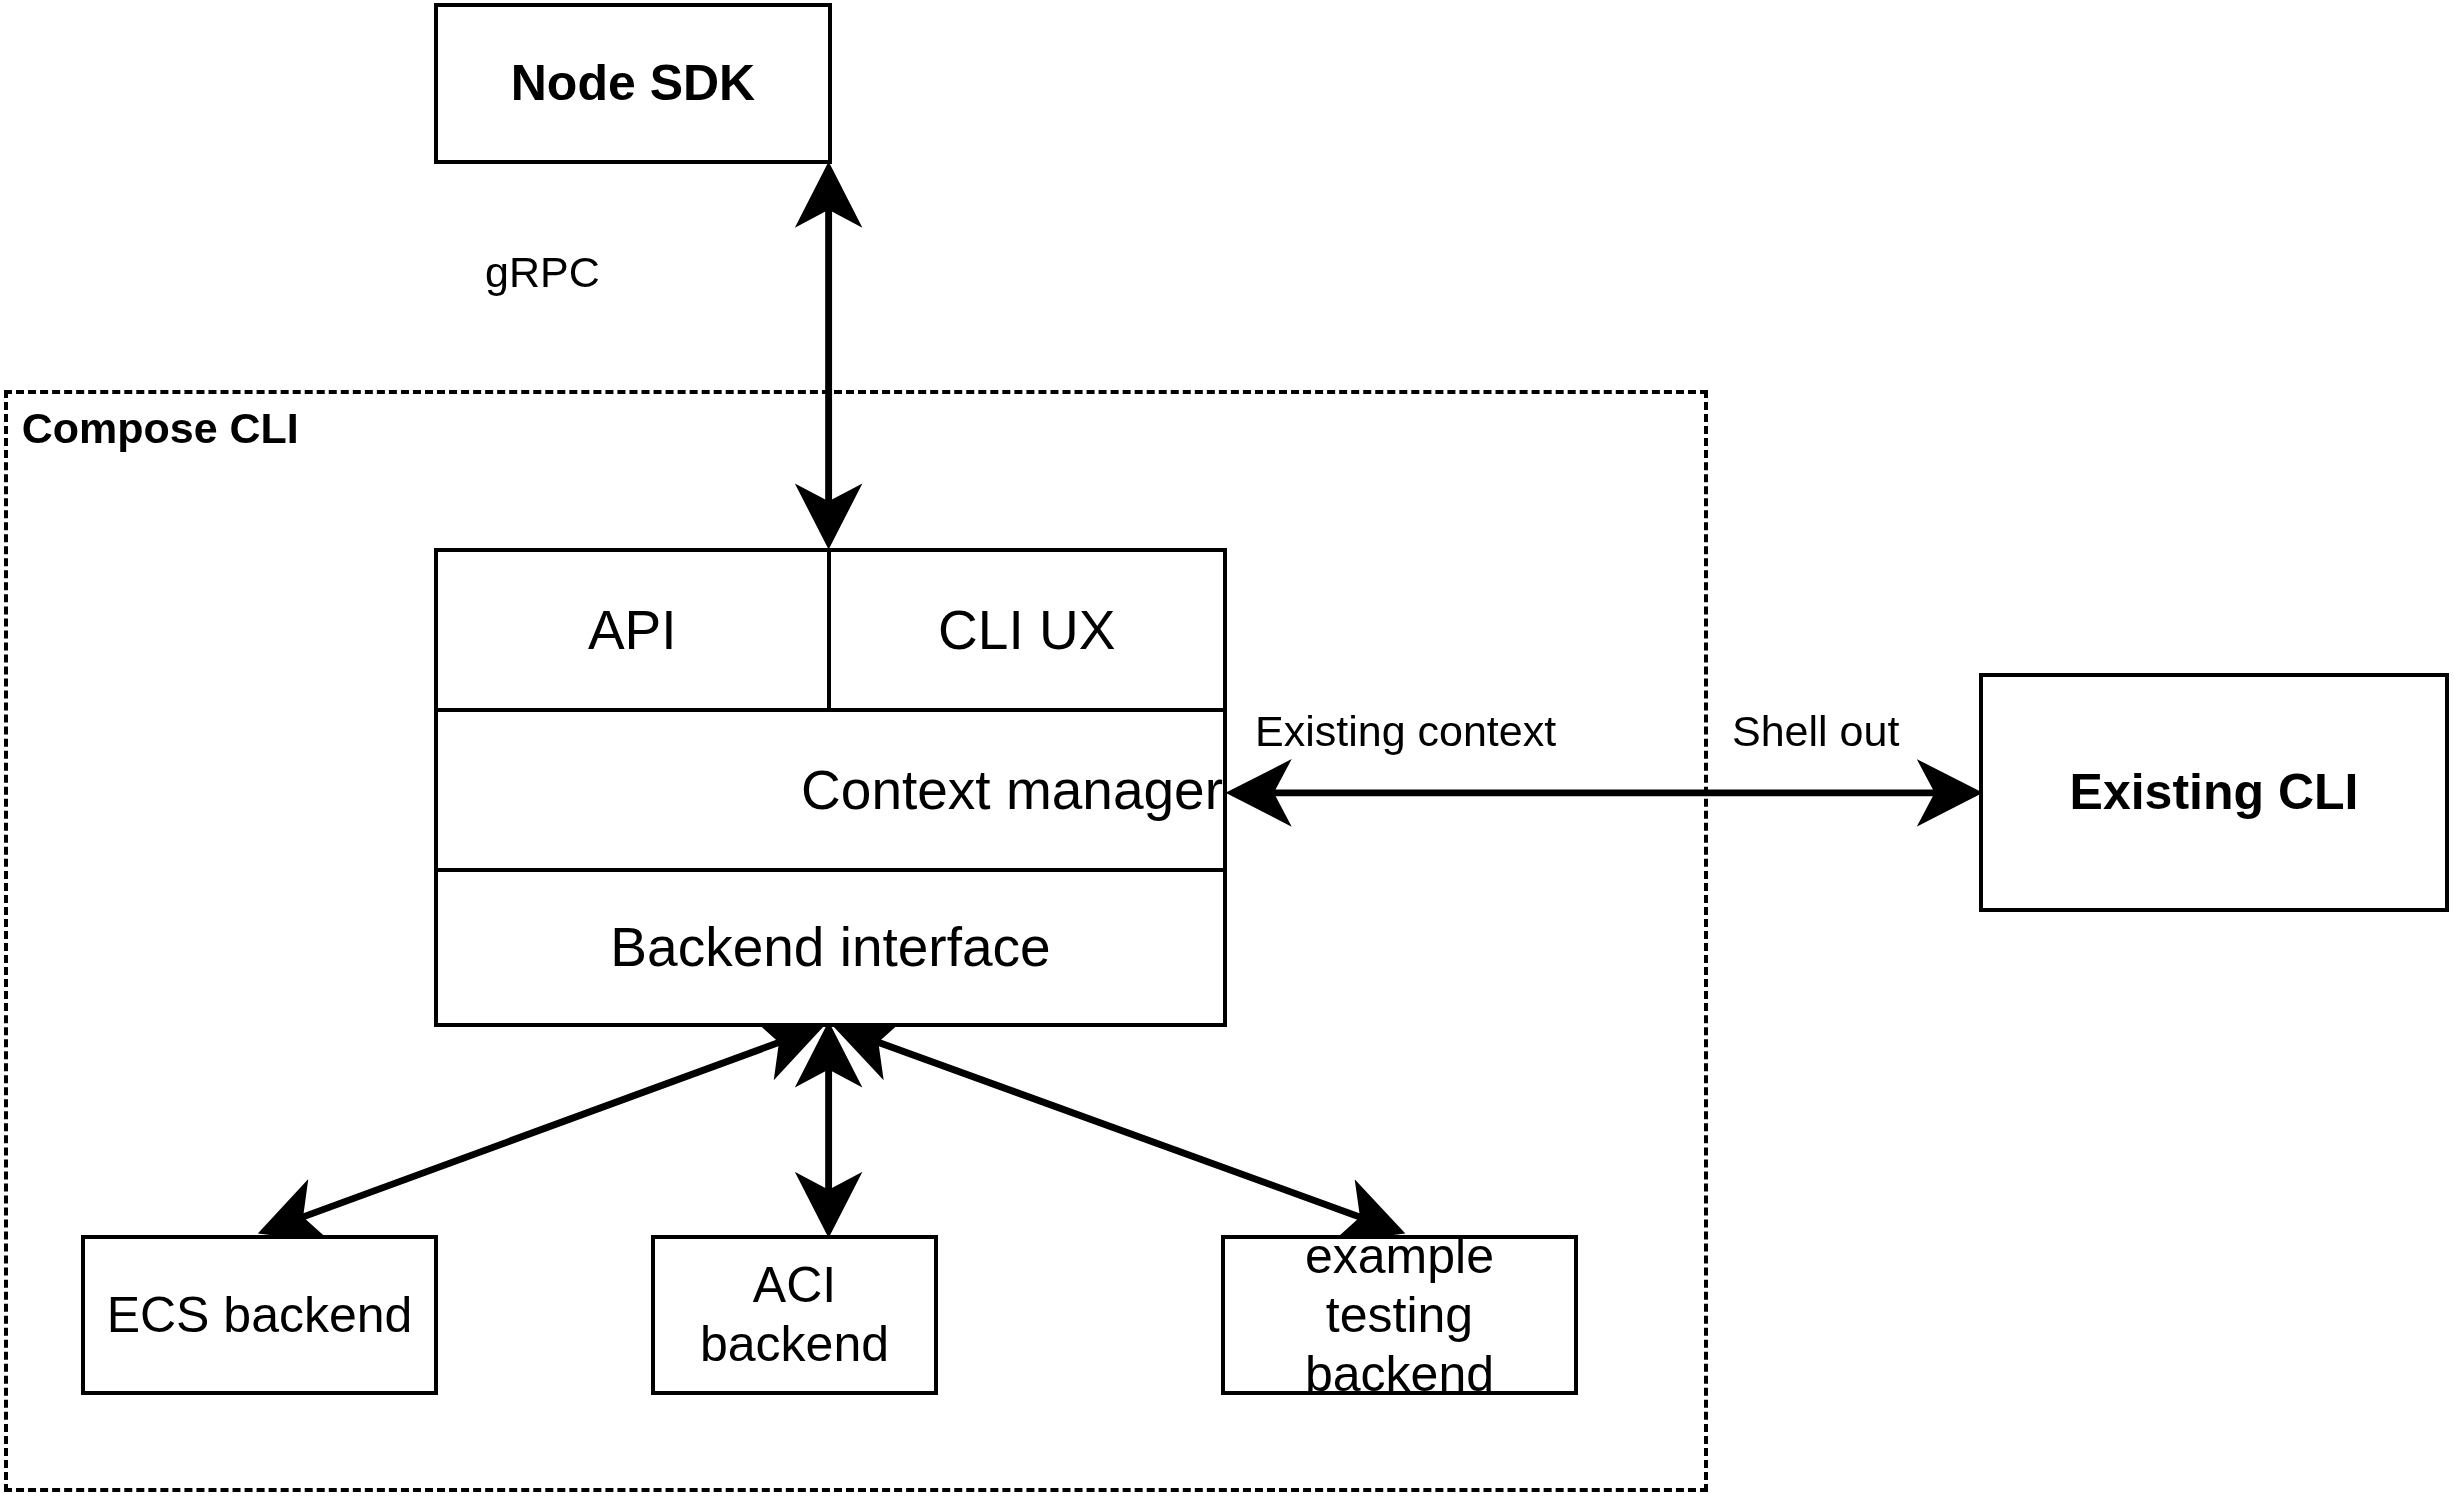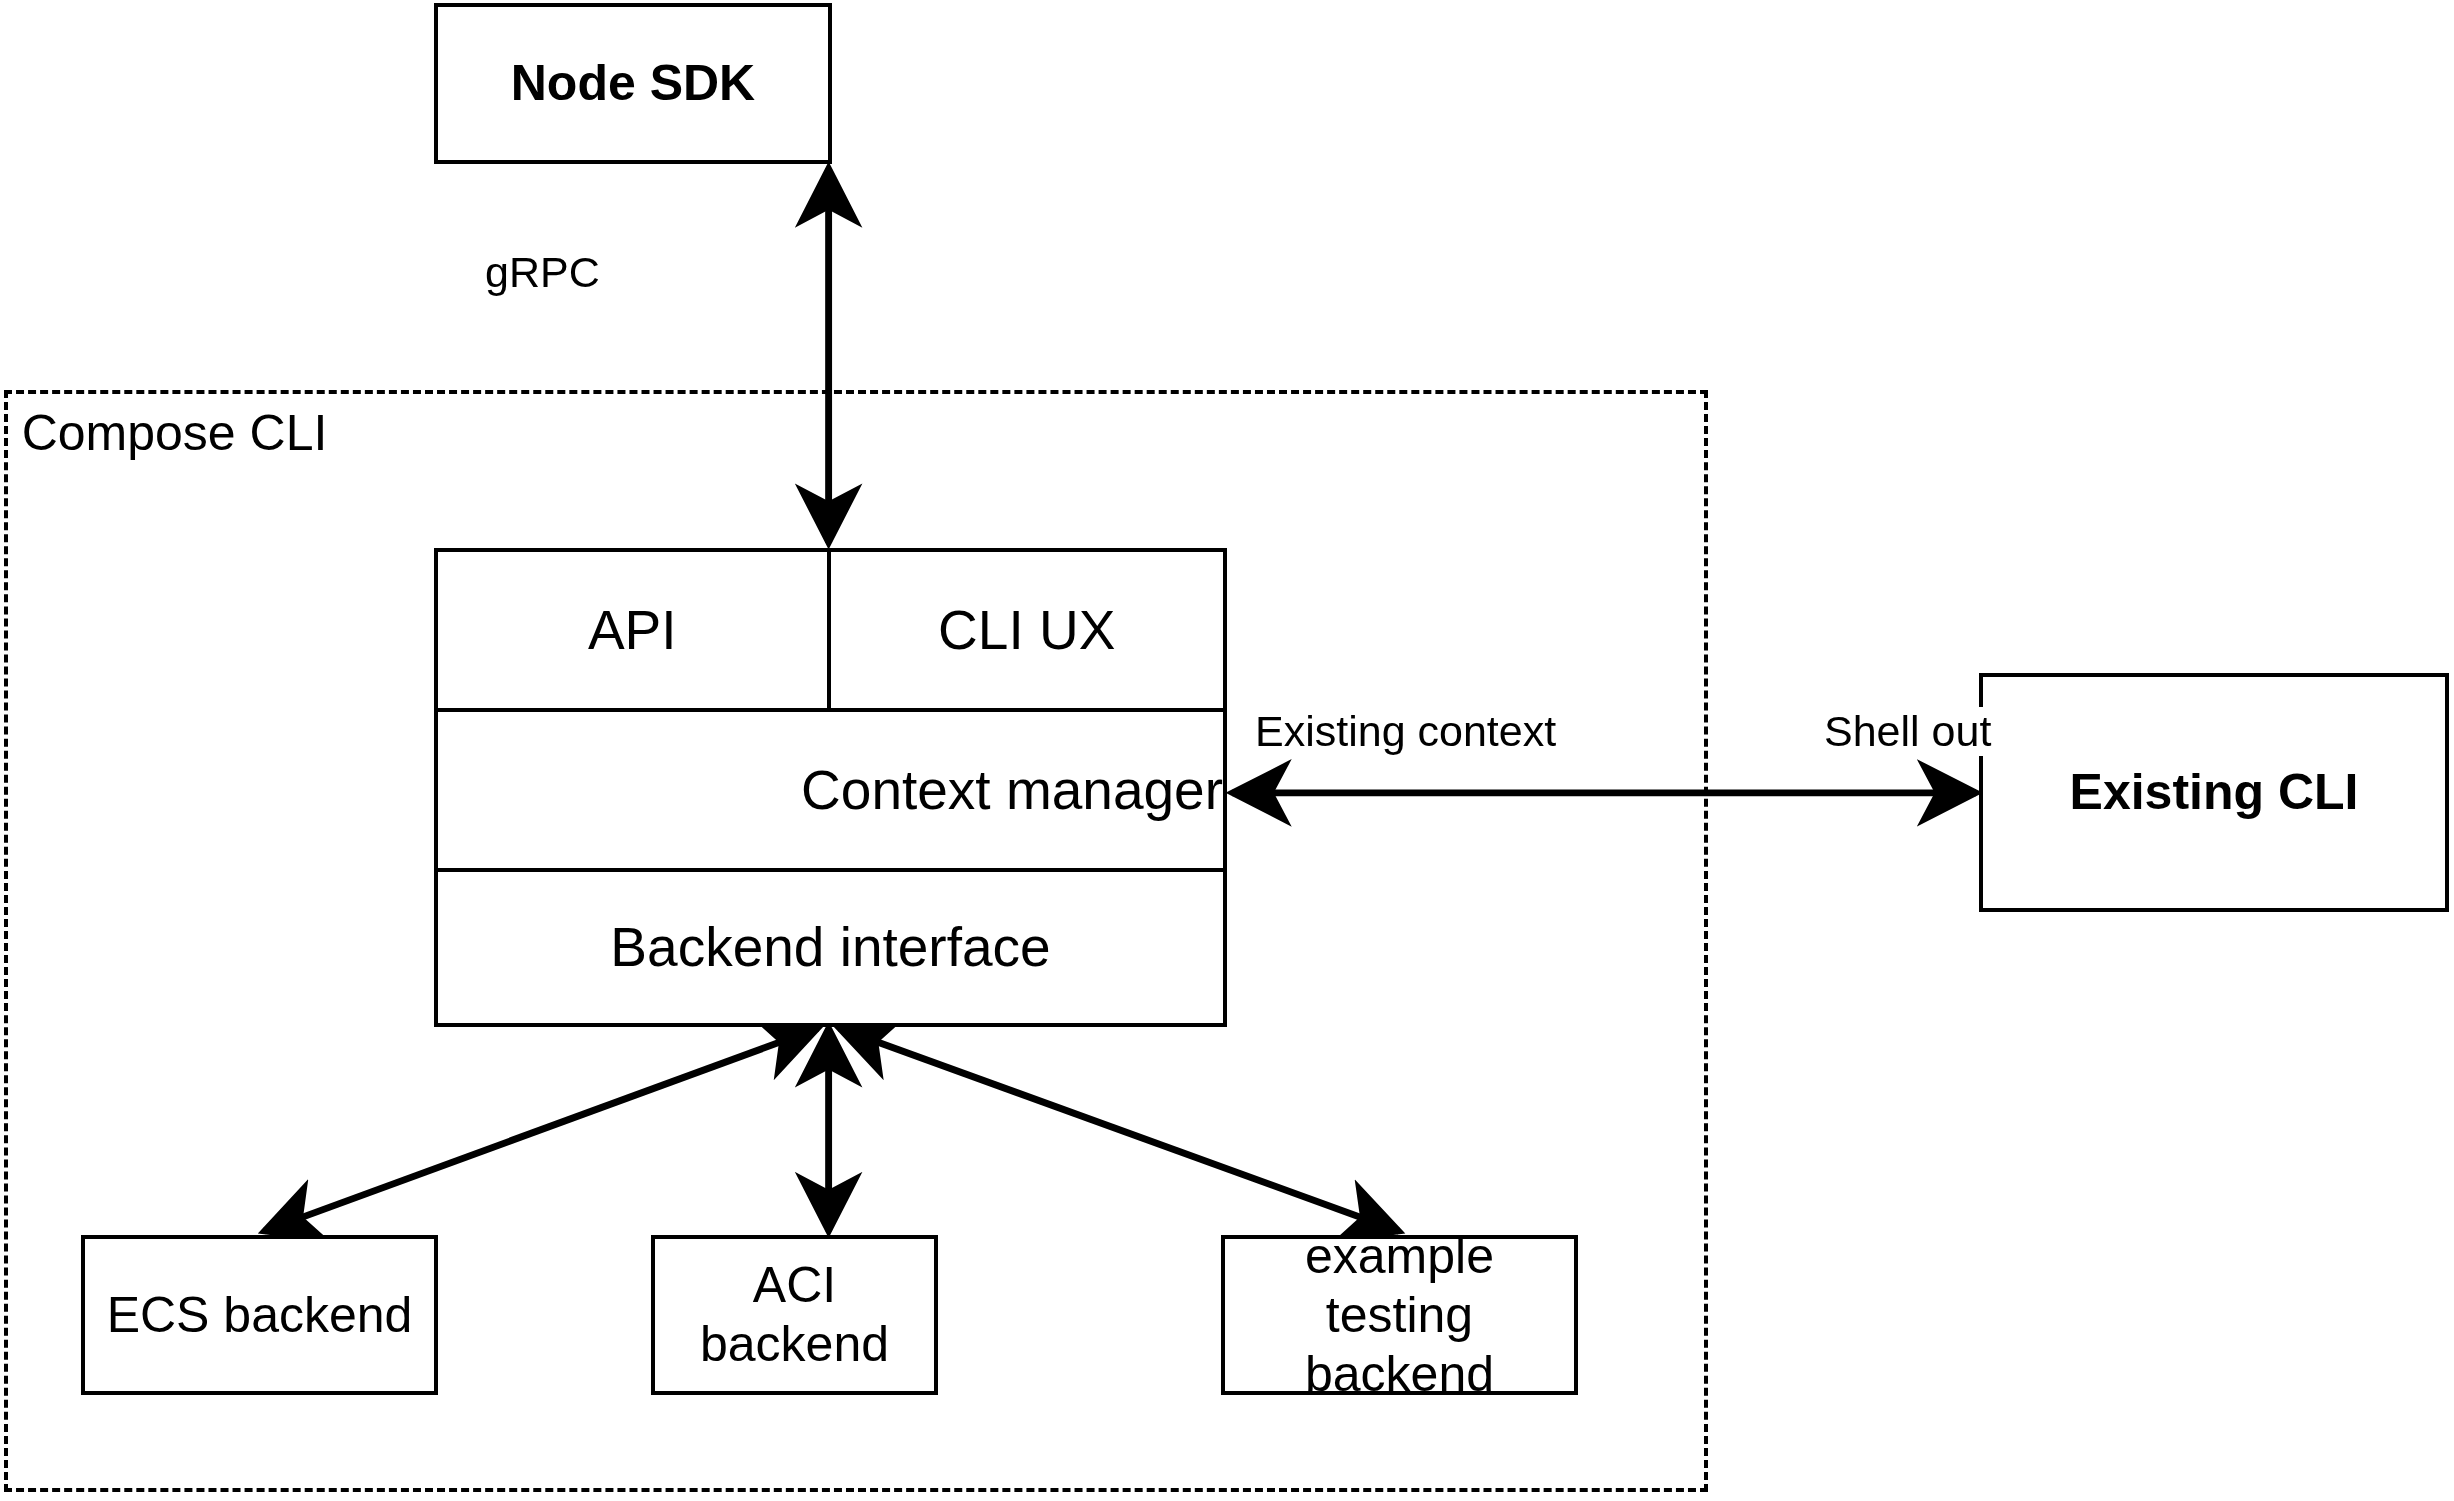--- a/index.html
+++ b/index.html
@@ -42,22 +42,22 @@
     width: 1704px;
     height: 1102px;
     border: 4.9px dashed #000000;
     background: transparent;
     z-index: 1;
   }
   #compose-group-label {
     position: absolute;
     left: 21.7px;
     top: 404px;
-    font-size: 50px;
-    font-weight: normal;
+    font-size: 43px;
+    font-weight: bold;
     color: #000000;
     z-index: 6;
     white-space: nowrap;
   }
 
   
   #stack {
     position: absolute;
     left: 434px;
     top: 548px;
@@ -172,21 +172,21 @@
     </div>
     <div class="stack-row" id="row-mid">
       <span>Context manager</span>
     </div>
     <div class="stack-row" id="row-bot">
       <span>Backend interface</span>
     </div>
   </div>
 
   <div class="edge-label" style="left:1255px; top:707px;">Existing context</div>
-  <div class="edge-label" style="left:1824px; top:707px;">Shell out</div>
+  <div class="edge-label" style="left:1732px; top:707px;">Shell out</div>
 
   <div class="box bold" style="left:1979px; top:673px; width:470px; height:239px;">
     <span>Existing CLI</span>
   </div>
 
   <div class="box" style="left:81px; top:1235px; width:357px; height:160px;">
     <span>ECS backend</span>
   </div>
 
   <div class="box" style="left:651px; top:1235px; width:287px; height:160px;">

